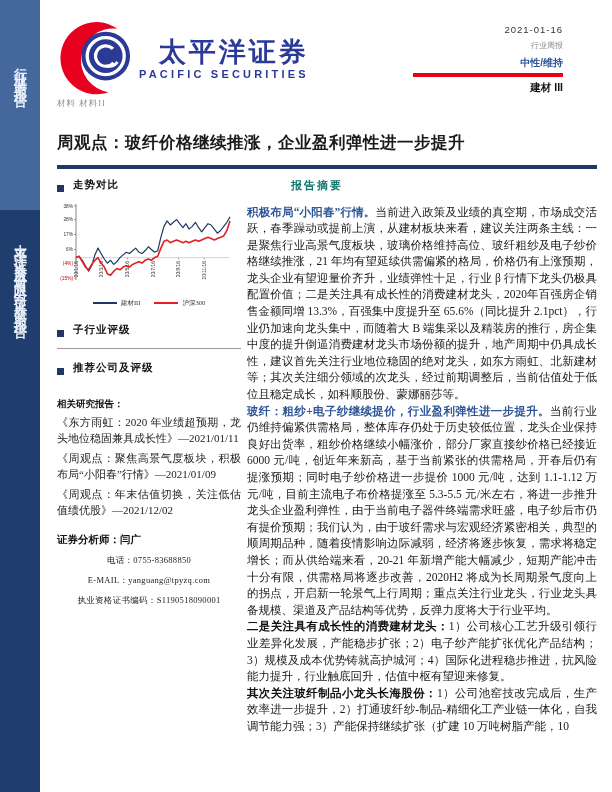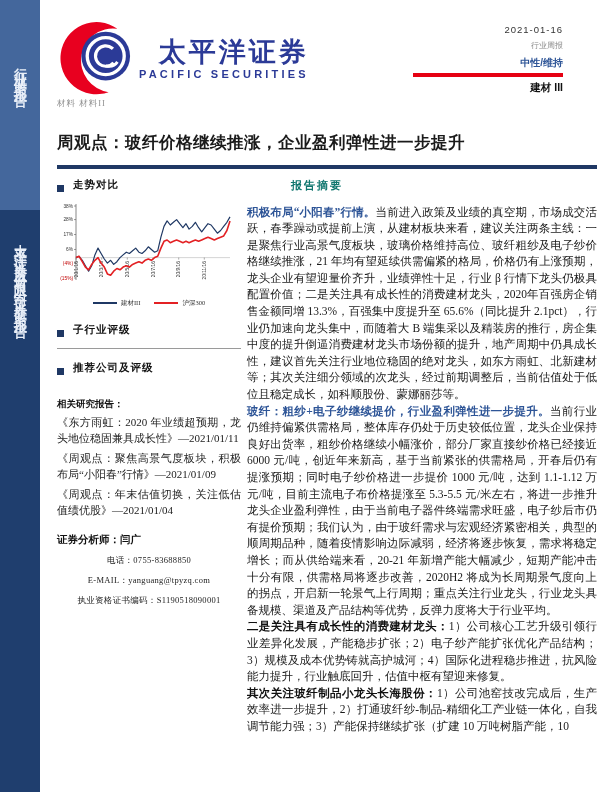--- a/index.html
+++ b/index.html
@@ -178,21 +178,21 @@
 
         <div class="section-head">
           <span class="bullet"></span>
           <span class="section-label">推荐公司及评级</span>
         </div>
 
         <div class="related">
           <div class="related-head">相关研究报告：</div>
           <p class="related-item">《东方雨虹：2020 年业绩超预期，龙头地位稳固兼具成长性》—2021/01/11</p>
           <p class="related-item">《周观点：聚焦高景气度板块，积极布局“小阳春”行情》—2021/01/09</p>
-          <p class="related-item">《周观点：年末估值切换，关注低估值绩优股》—2021/01/04</p>
+          <p class="related-item">《周观点：年末估值切换，关注低估值绩优股》—2021/12/02</p>
         </div>
 
         <div class="analyst">
           <div class="analyst-name">证券分析师：闫广</div>
           <div class="analyst-row">电话：0755-83688850</div>
           <div class="analyst-row">E-MAIL：yanguang@tpyzq.com</div>
           <div class="analyst-row">执业资格证书编码：S1190518090001</div>
         </div>
 
       </div>

